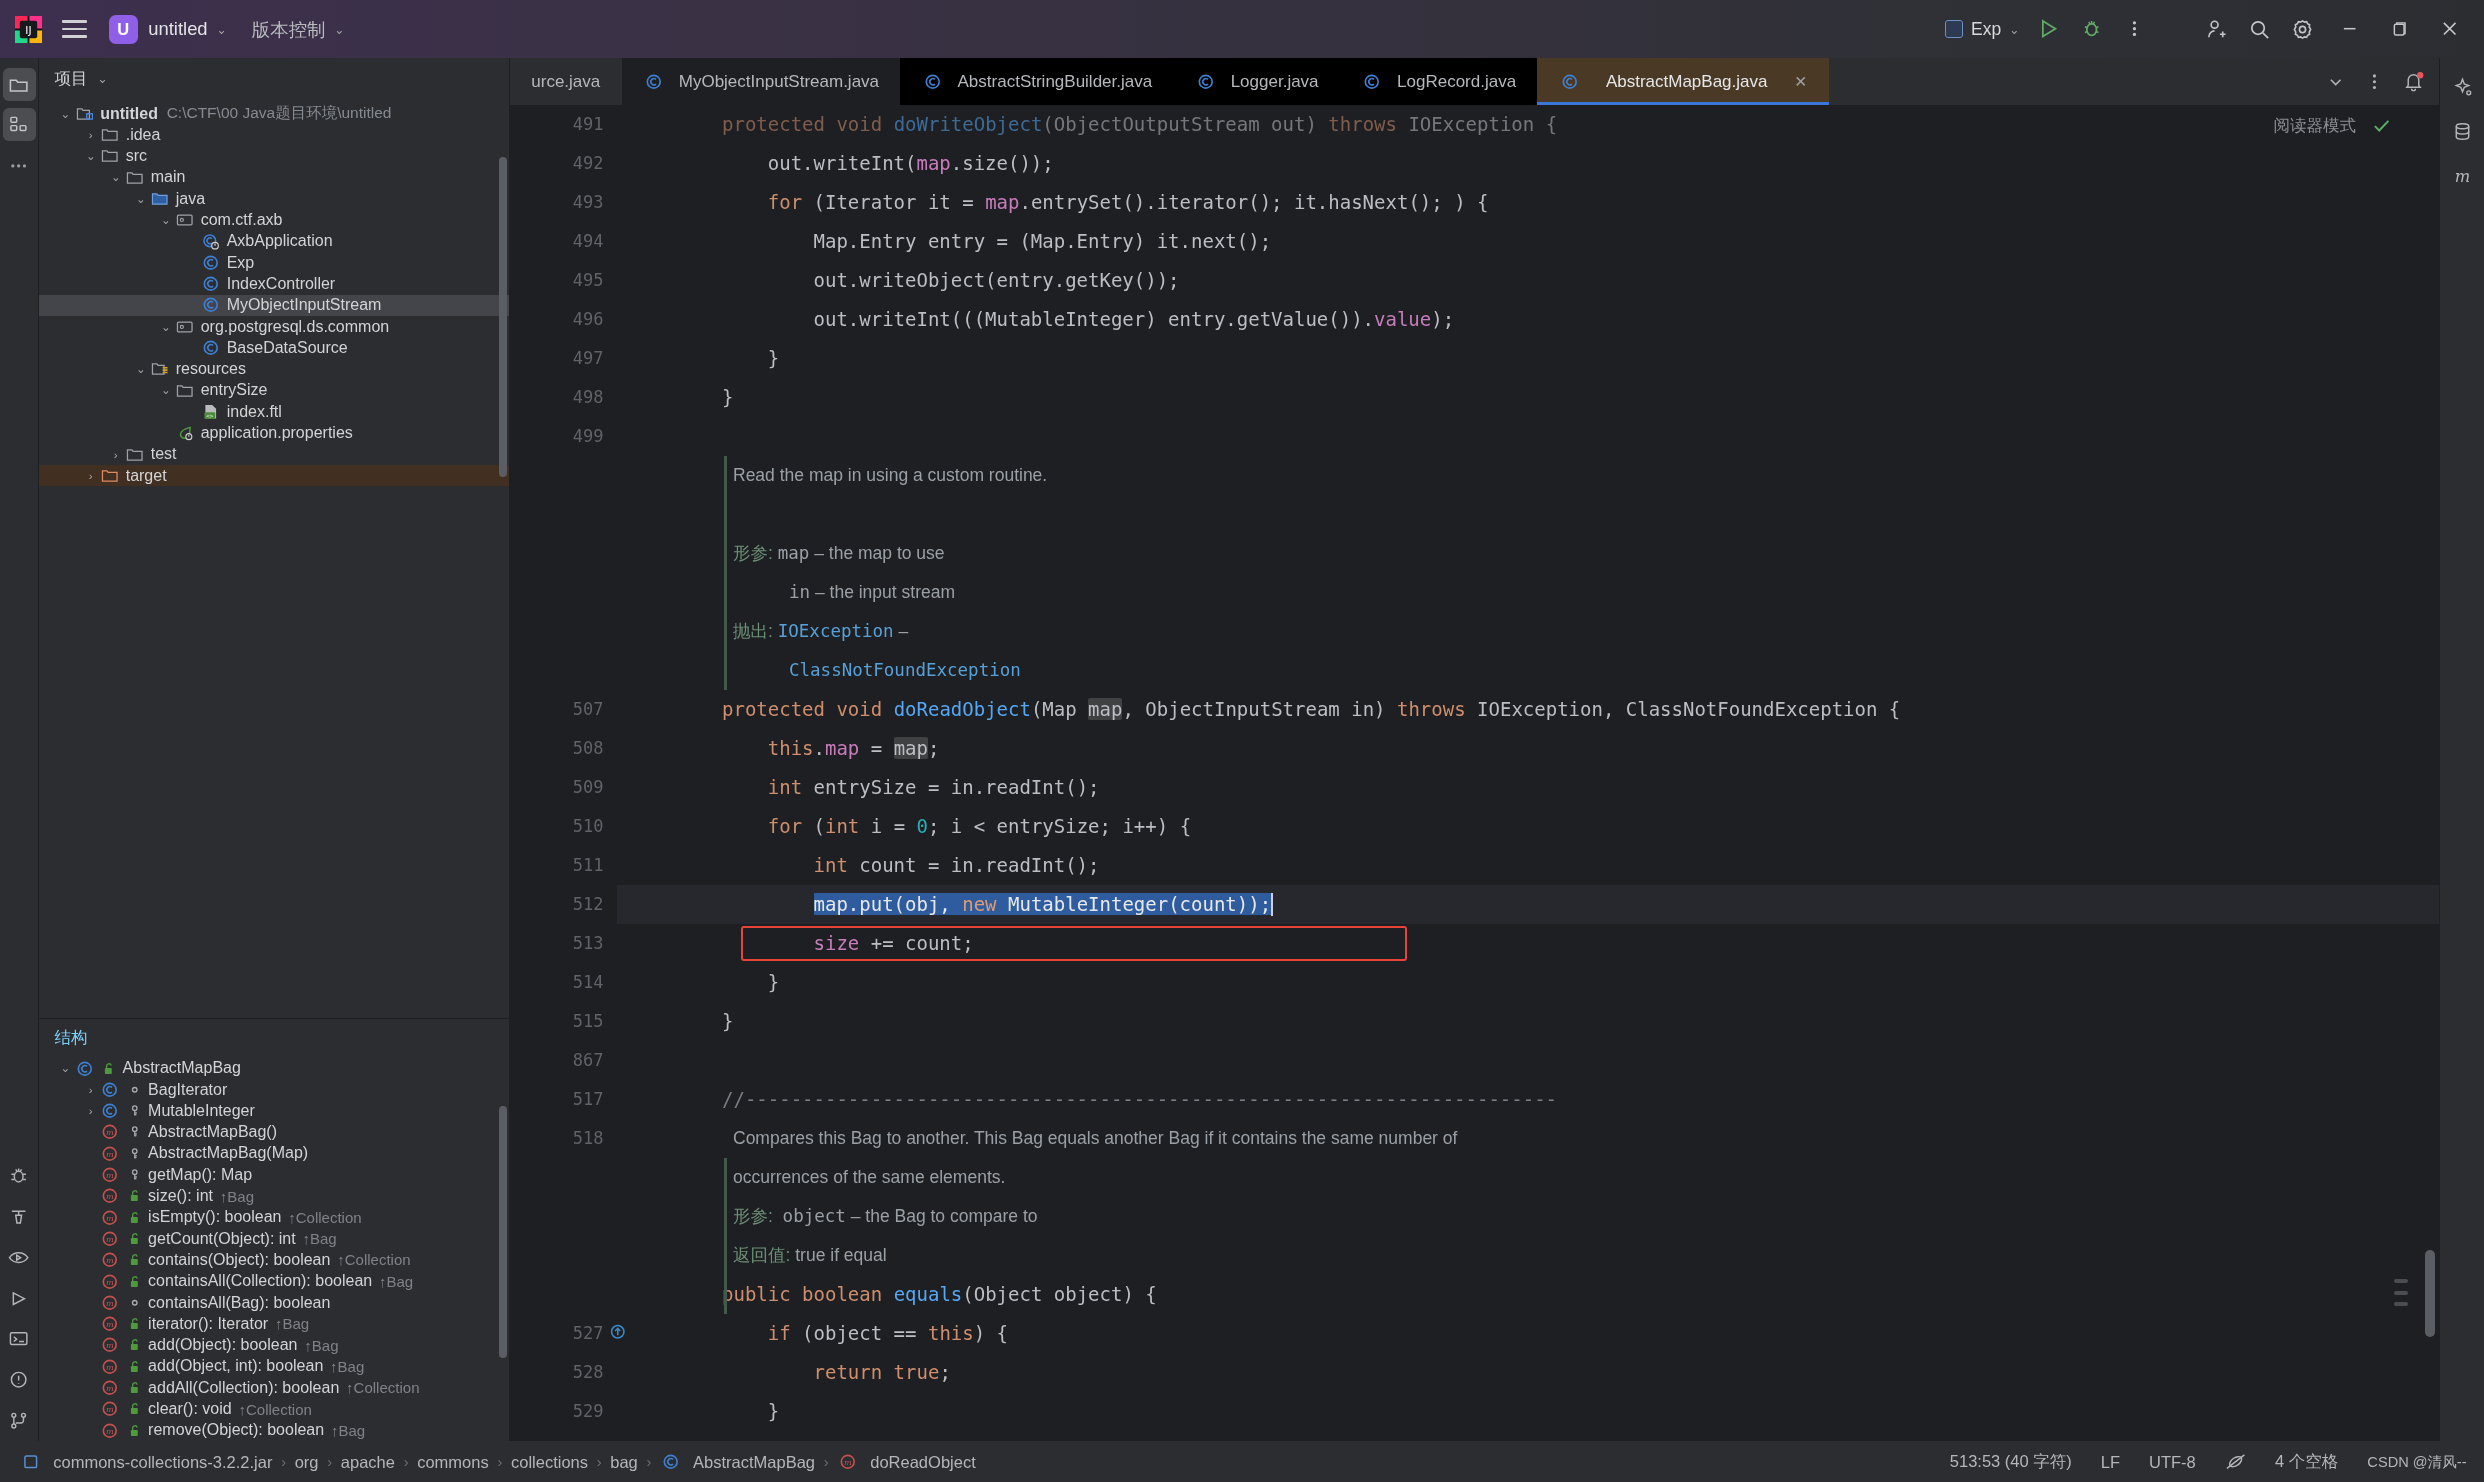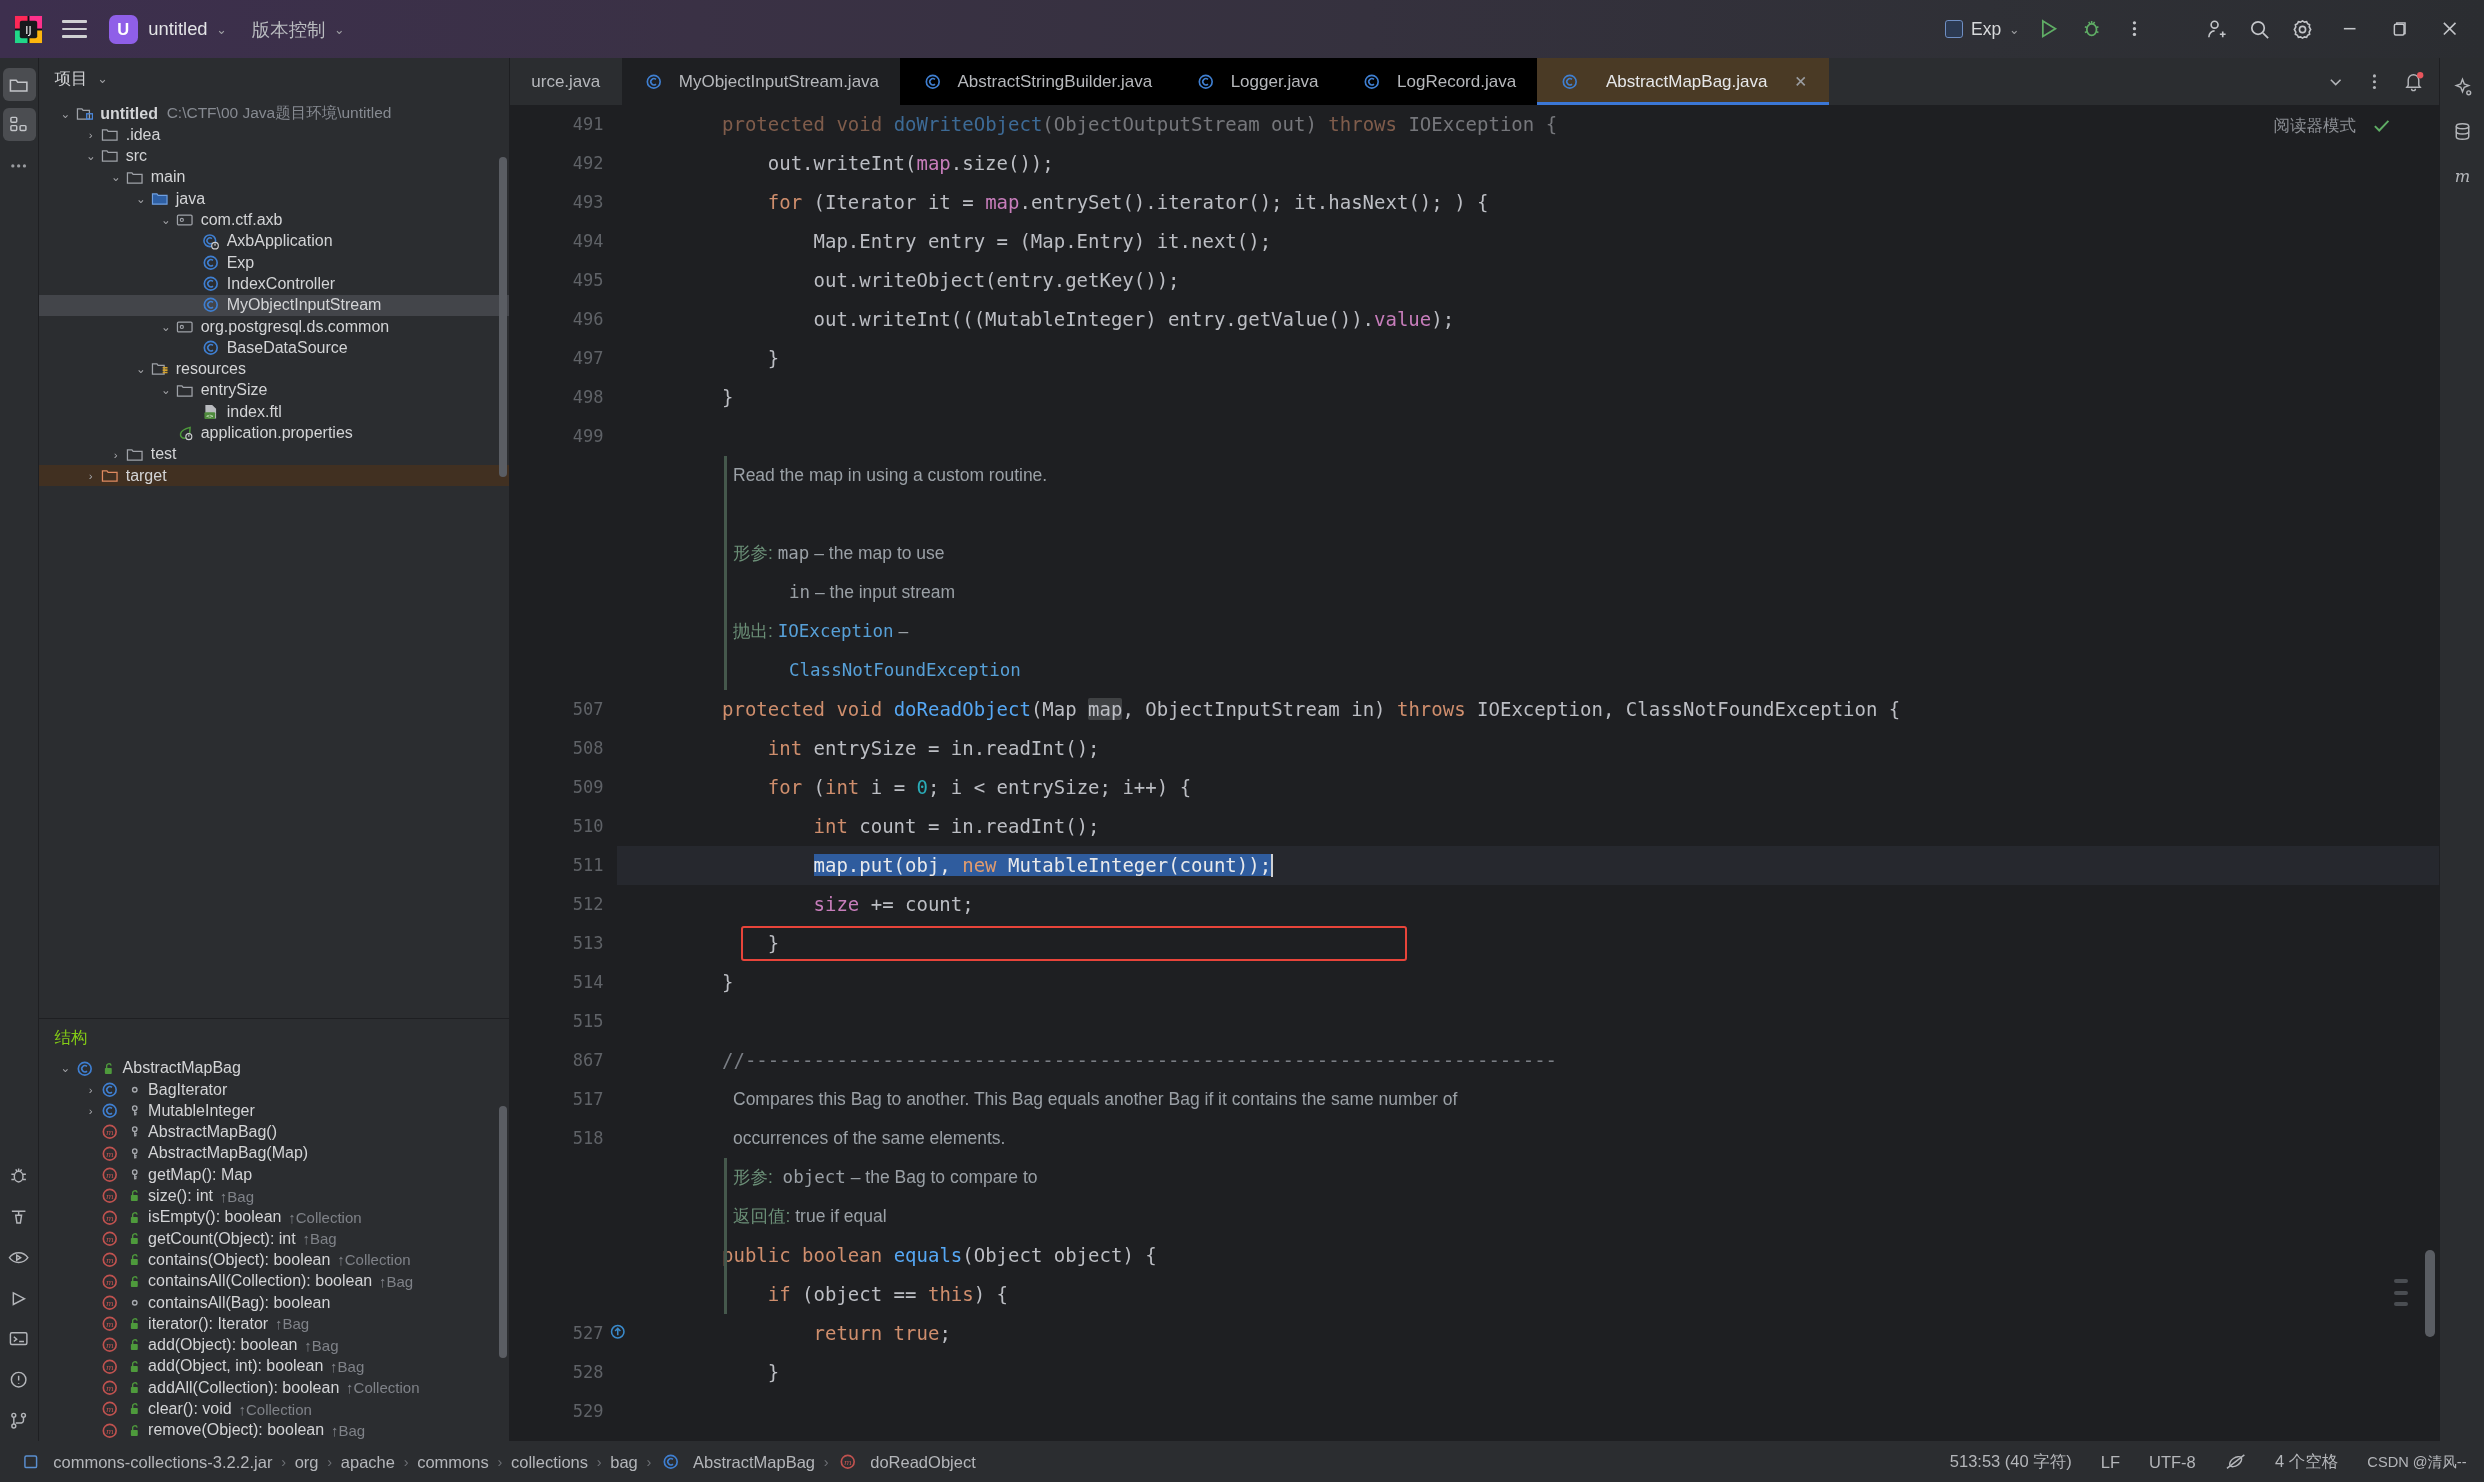--- a/index.html
+++ b/index.html
@@ -61,21 +61,21 @@
   .row{ height:21.3px; display:flex; align-items:center; font-size:16px; color:#d3d4d6; white-space:nowrap; position:relative;}
   .row.sel{ background:#43454a; }
   .row.tgt{ background:#413021; }
   .arrow{ width:17.5px; flex:0 0 17.5px; text-align:center; font-size:11.6px; color:#a6a7ab;}
   .arrow.none{ visibility:hidden; }
   .ico{ width:21.3px;flex:0 0 21.3px; display:flex;align-items:center;justify-content:center;margin-right:4.9px;}
   .lbl{ }
   .dim{ color:#868a91; font-size:15.5px; margin-left:8.7px;}
   .up{ color:#7f8288; margin-left:6.8px; font-size:15px;}
   .struct{ flex:0 0 auto; display:flex; flex-direction:column; min-height:0;}
-  .structhdr{ height:39px;display:flex;align-items:center;padding:0 15.5px;font-size:16.5px;color:#84cc16;}
+  .structhdr{ height:39px;display:flex;align-items:center;padding:0 15.5px;font-size:16.5px;color:#7dd3fc;}
   .structlist{ overflow:hidden; }
   .sdiv{ height:1px;background:#1e1f22; }
 
   
   .vscroll{ position:absolute; right:1.9px; width:7.8px; border-radius:3.9px; background:#5a5d63; }
 
   
   .editorwrap{ flex:1 1 auto; display:flex; flex-direction:column; min-width:0; background:#1e1f22; }
   .tabbar{ height:47px; flex:0 0 47px; display:flex; align-items:stretch; background:#2b2d30; position:relative;}
   .tabscroll{ display:flex; align-items:stretch; overflow:hidden; flex:1 1 auto; }
@@ -947,20 +947,21 @@
             <div class="cl" style="padding-left: 105px;">    }</div>
             <div class="cl" style="padding-left: 105px;">}</div>
             <div class="cl" style="padding-left: 105px;"></div>
             <div class="cl jdoc" style="padding-left: 116px;">Read the map in using a custom routine.</div>
             <div class="cl jdoc" style="padding-left: 116px;"></div>
             <div class="cl jdoc" style="padding-left: 116px;"><span class="tagk">形参:</span> <span class="mono">map</span> – the map to use</div>
             <div class="cl jdoc" style="padding-left: 116px;"><span style="margin-left:56px"></span><span class="mono">in</span> – the input stream</div>
             <div class="cl jdoc" style="padding-left: 116px;"><span class="tagk">抛出:</span> <span class="lnk">IOException</span> –</div>
             <div class="cl jdoc" style="padding-left: 116px;"><span style="margin-left:56px"></span><span class="lnk">ClassNotFoundException</span></div>
             <div class="cl" style="padding-left: 105px;"><span class="kw">protected</span> <span class="kw">void</span> <span class="fn">doReadObject</span>(Map <span class="hl-ident">map</span>, ObjectInputStream in) <span class="kw">throws</span> IOException, ClassNotFoundException {</div>
+            <div class="cl" style="padding-left: 105px;">    <span class="kw">this</span>.<span class="fld">map</span> = <span class="hl-ident">map</span>;</div>
             <div class="cl" style="padding-left: 105px;">    <span class="kw">int</span> entrySize = in.readInt();</div>
             <div class="cl" style="padding-left: 105px;">    <span class="kw">for</span> (<span class="kw">int</span> i = <span class="num">0</span>; i &lt; entrySize; i++) {</div>
             <div class="cl" style="padding-left: 105px;">        <span class="kw">int</span> count = in.readInt();</div>
             <div class="cl selline" style="padding-left: 105px;">        <span class="selrange">map.put(obj, <span class="kw" style="color:#e09b6e">new</span> MutableInteger(count));</span><span class="caret"></span></div>
             <div class="cl" style="padding-left: 105px;">        <span class="fld">size</span> += count;</div>
             <div class="cl" style="padding-left: 105px;">    }</div>
             <div class="cl" style="padding-left: 105px;">}</div>
             <div class="cl" style="padding-left: 105px;"></div>
             <div class="cl" style="padding-left: 105px;"><span class="cmt">//-----------------------------------------------------------------------</span></div>
             <div class="cl jdoc" style="padding-left: 116px;">Compares this Bag to another. This Bag equals another Bag if it contains the same number of</div>

